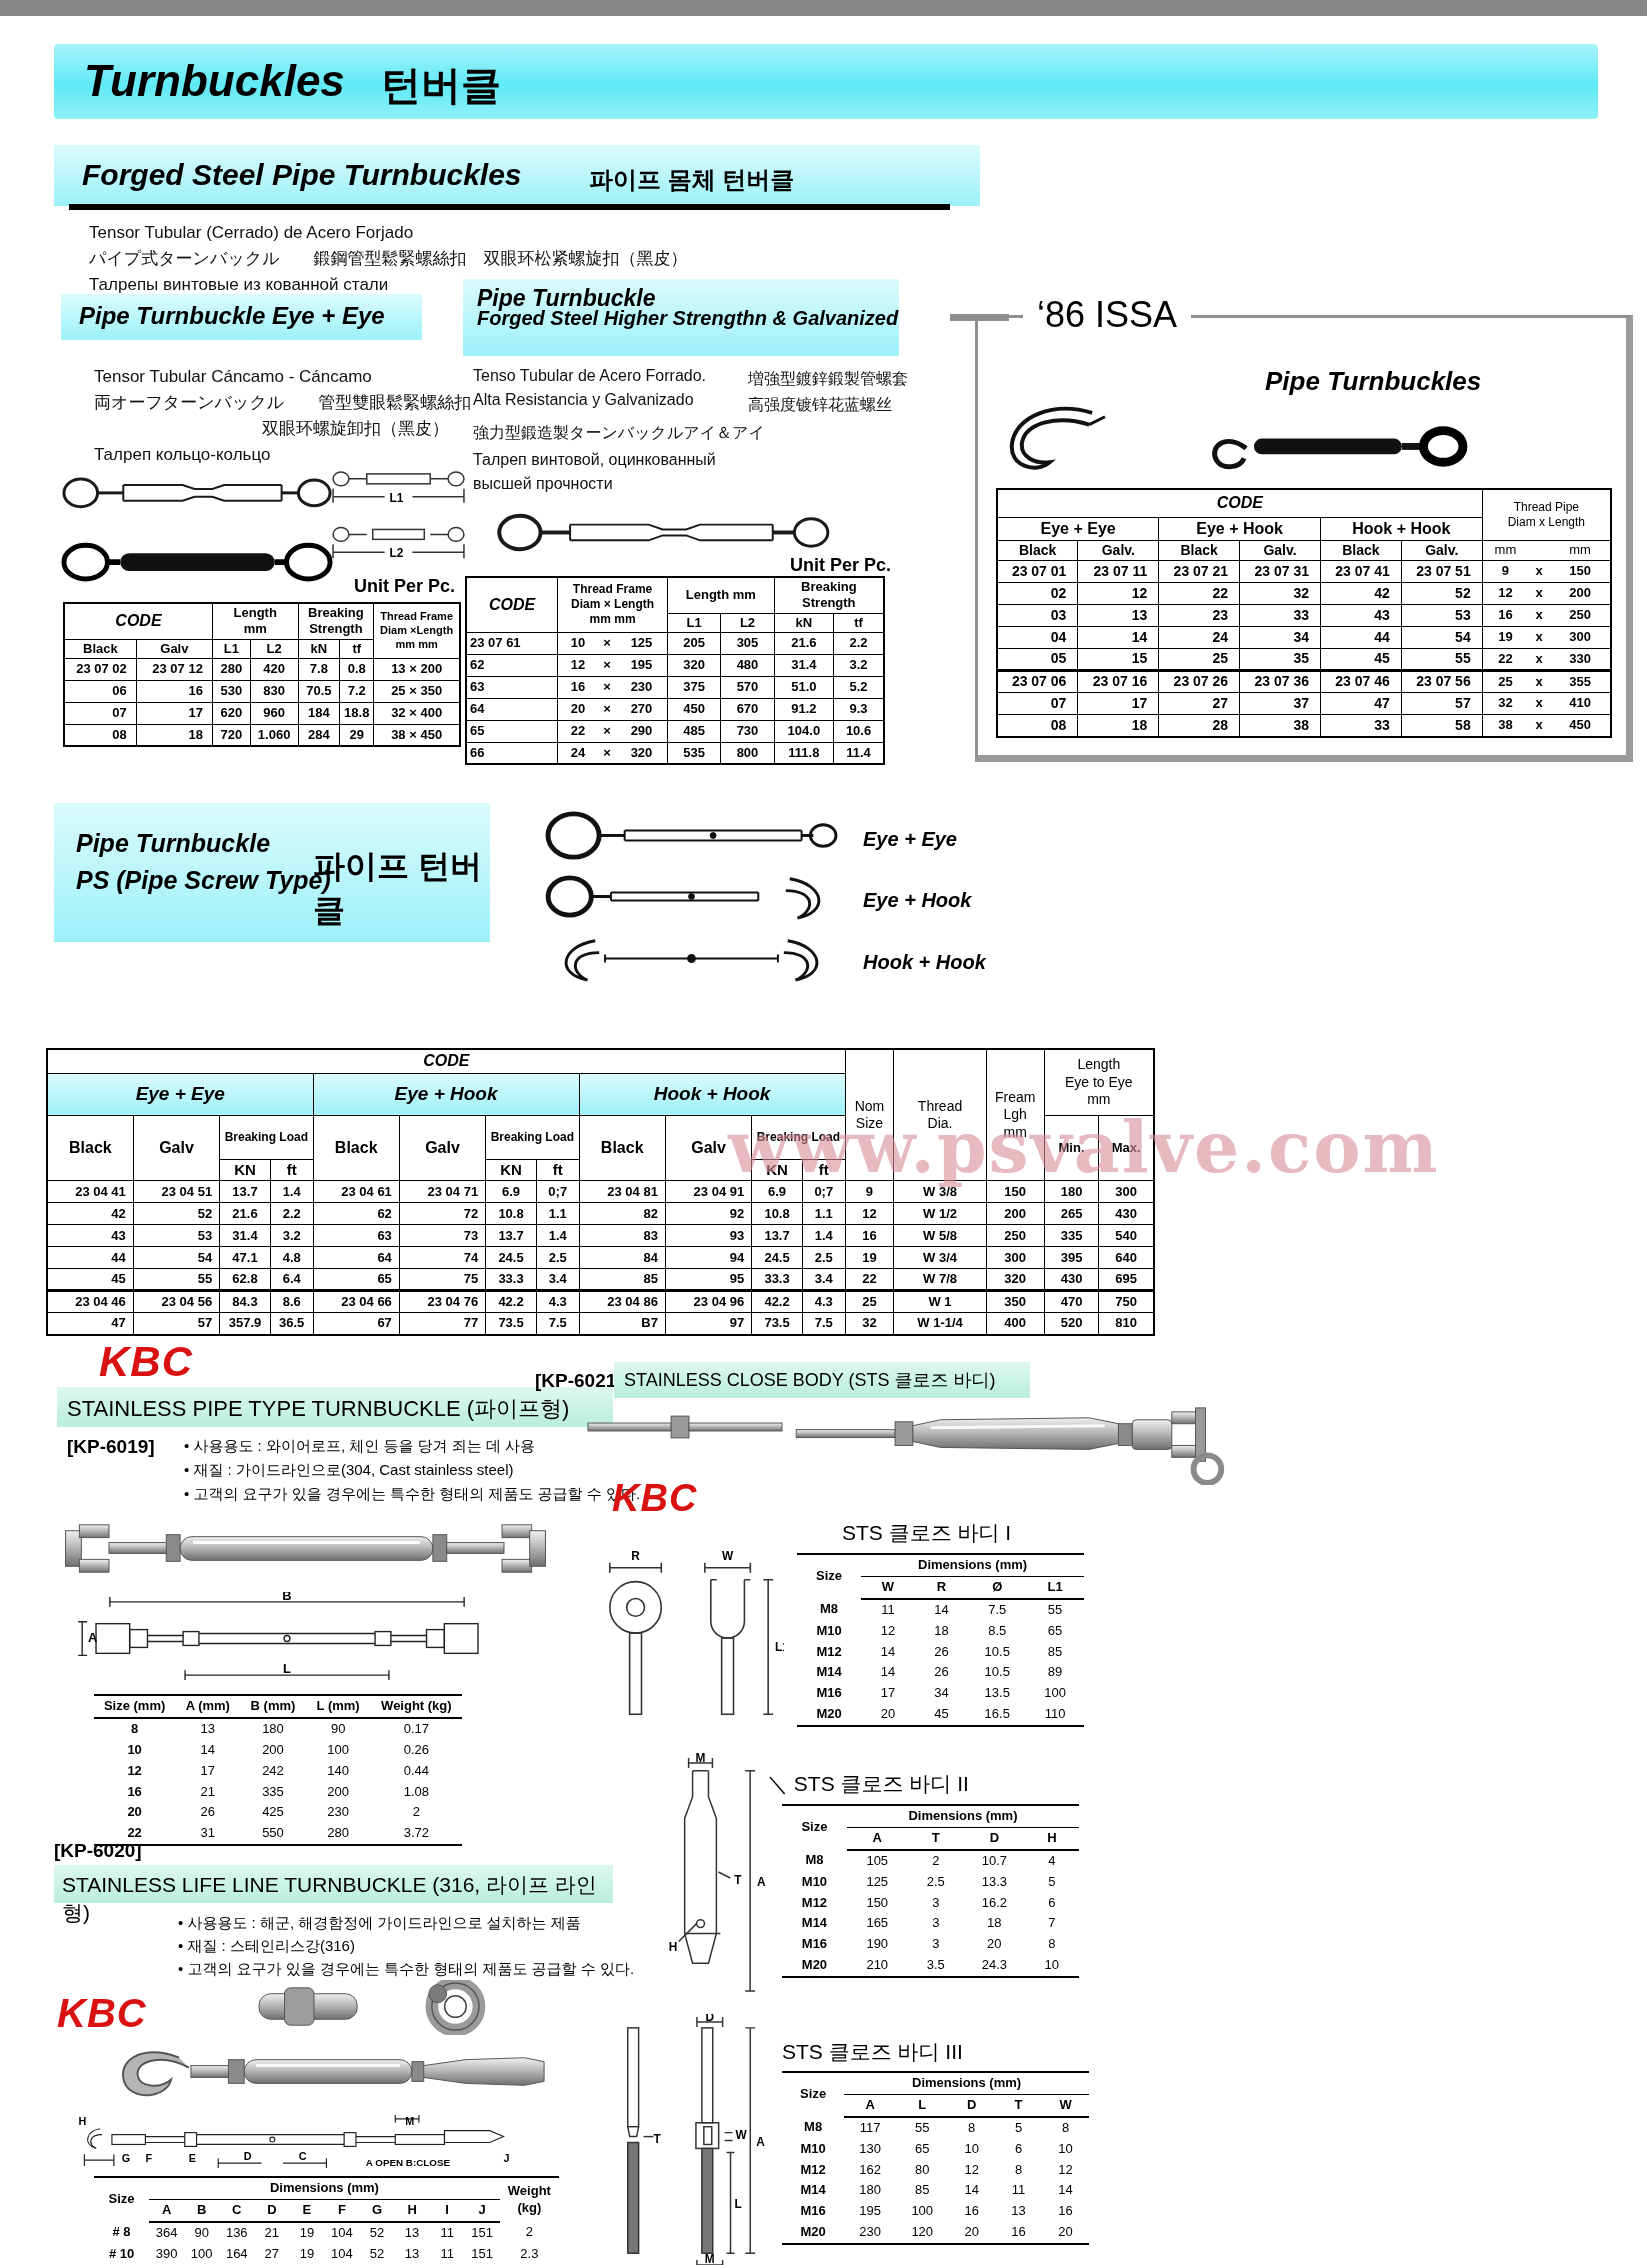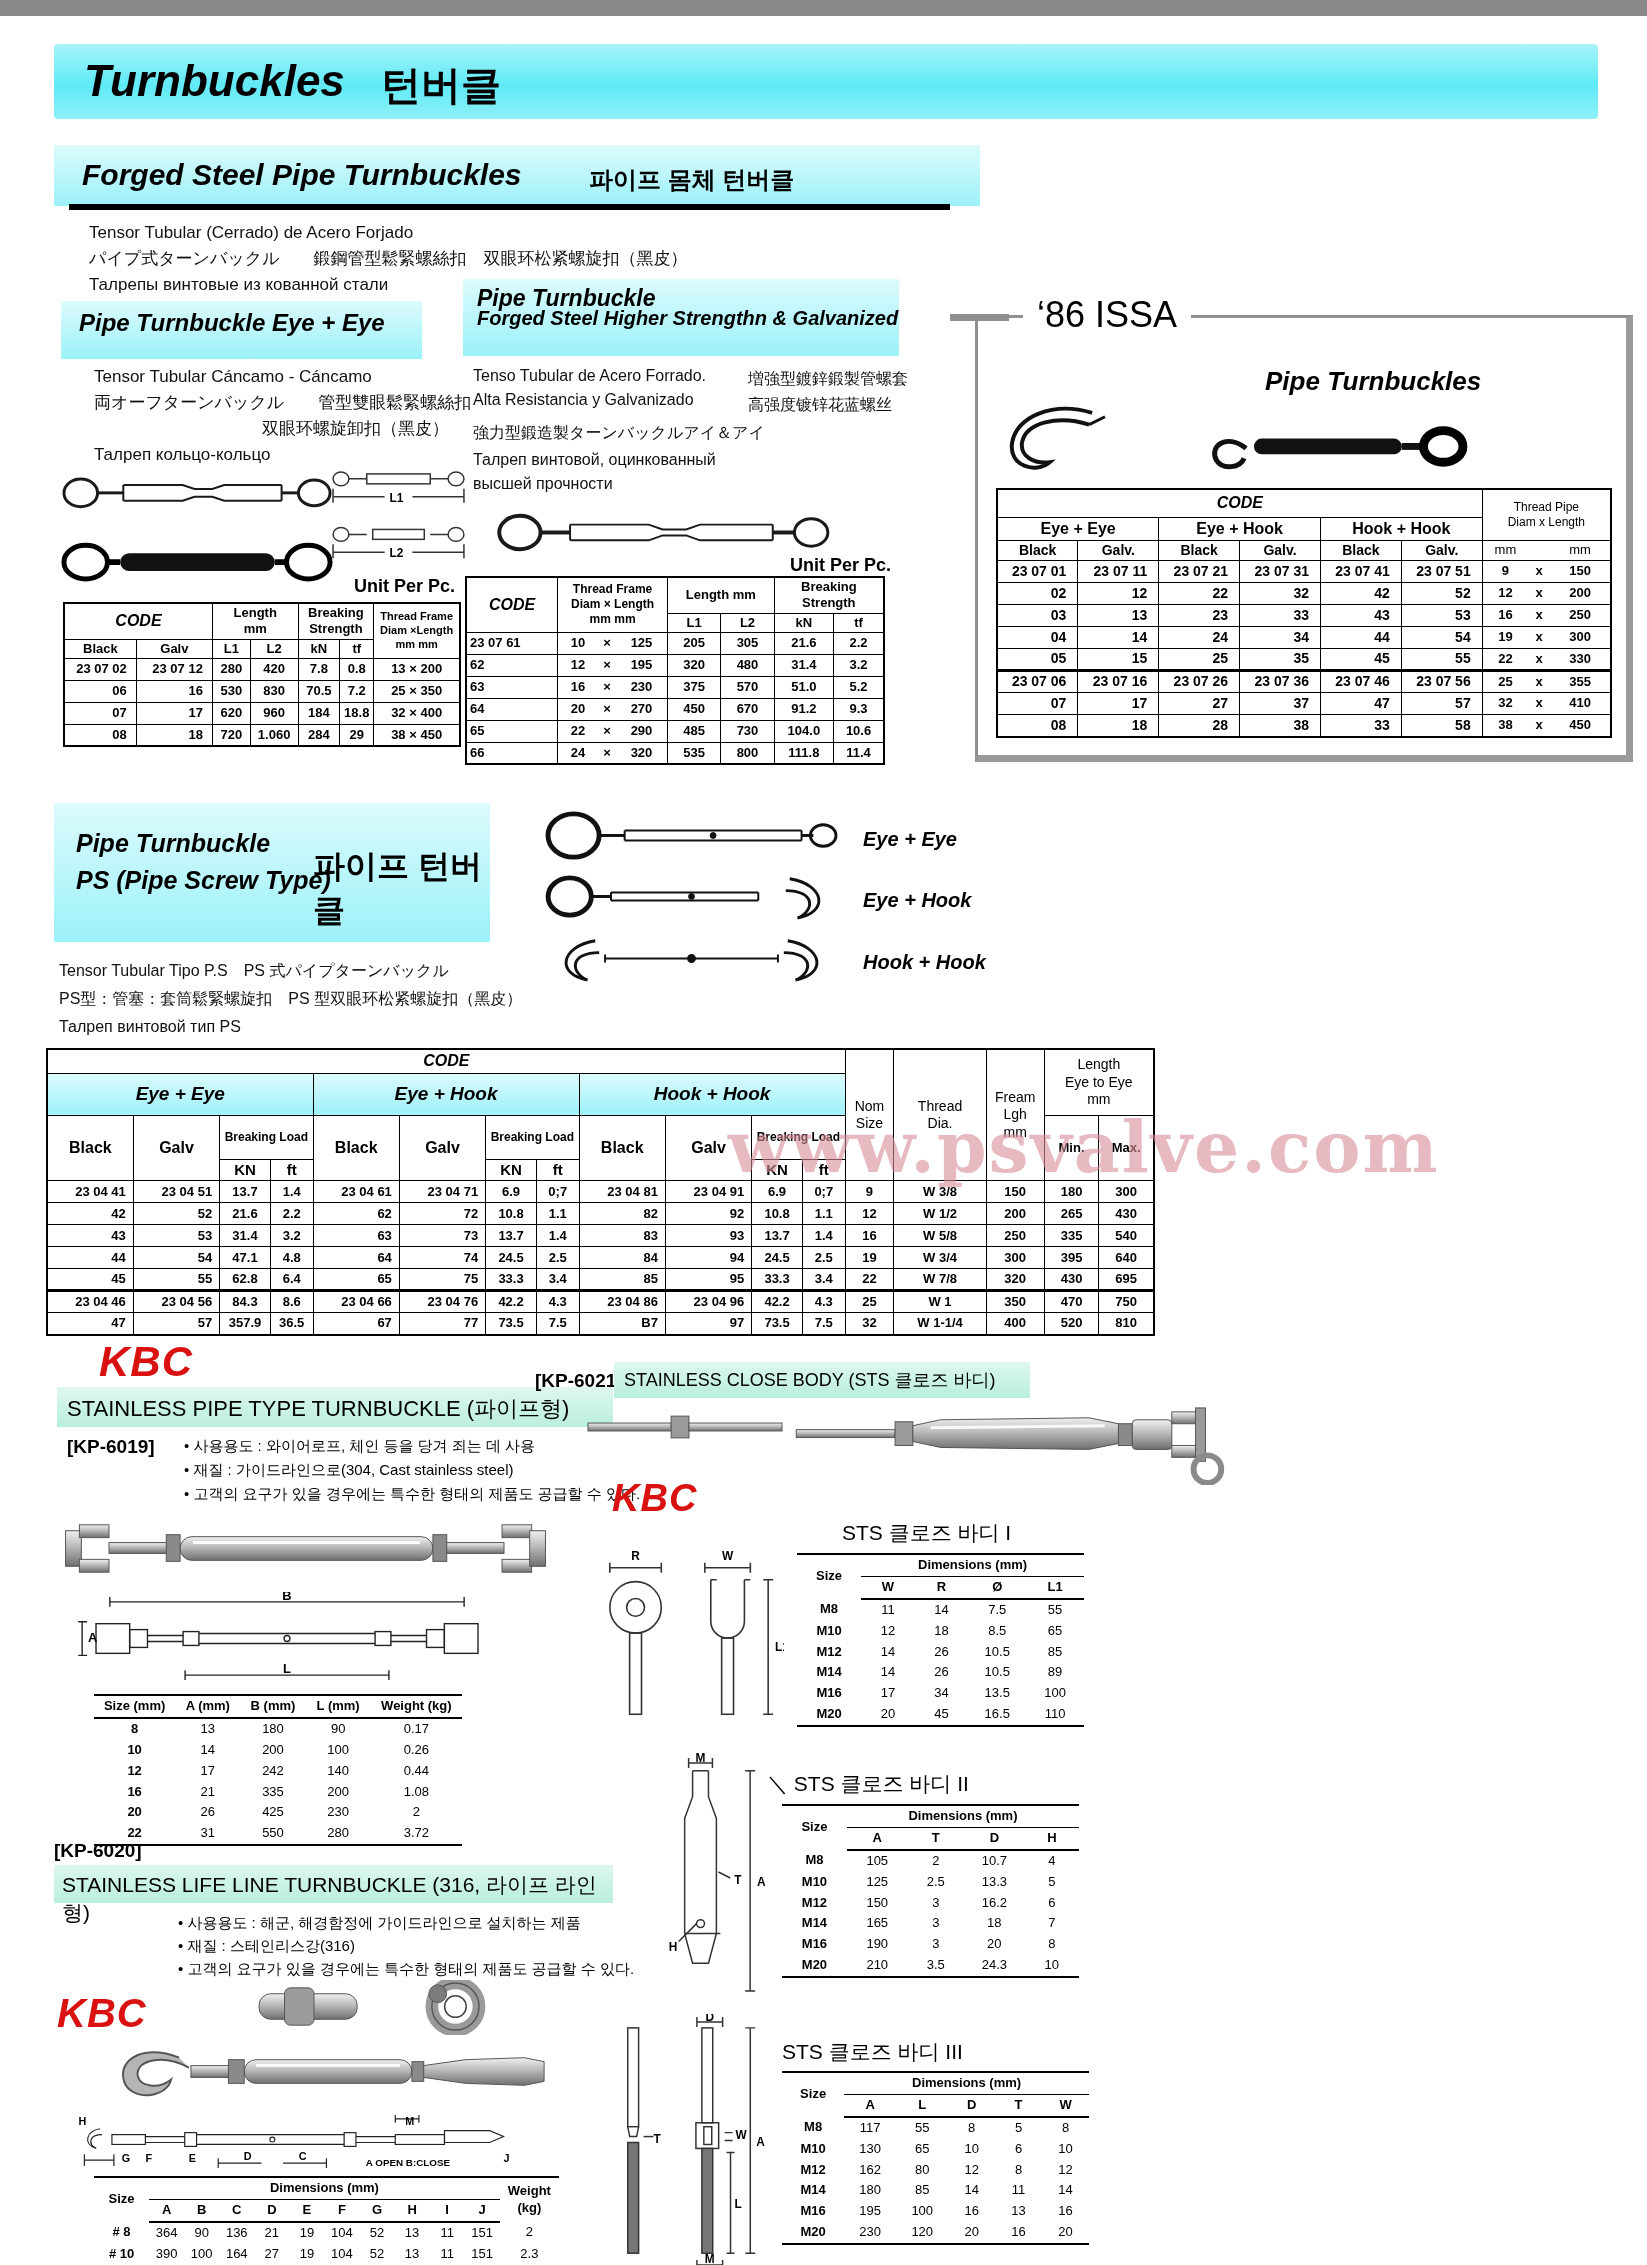--- a/index.html
+++ b/index.html
@@ -54,21 +54,21 @@
     <span class="abs it" style="left:28px;top:13px;font-size:30px">Forged Steel Pipe Turnbuckles</span>
     <span class="abs" style="left:535px;top:19px;font-size:24px;font-weight:bold">파이프 몸체 턴버클</span>
   </div>
   <div class="abs blk-rule" style="left:69px;top:188px;width:881px;height:6px"></div>
   <div class="abs intro" style="left:89px;top:204px">
     <div>Tensor Tubular (Cerrado) de Acero Forjado</div>
     <div>パイプ式ターンバックル　　鍛鋼管型鬆緊螺絲扣　双眼环松紧螺旋扣（黑皮）</div>
     <div>Талрепы винтовые из кованной стали</div>
   </div>
 
-  <div class="abs cyan-hdr" style="left:61px;top:285px;width:361px;height:58px">
+  <div class="abs cyan-hdr" style="left:61px;top:278px;width:361px;height:46px">
     <span class="abs it" style="left:18px;top:8px;font-size:24px">Pipe Turnbuckle  Eye + Eye</span>
   </div>
   <div class="abs intro" style="left:94px;top:348px">
     <div>Tensor Tubular Cáncamo - Cáncamo</div>
     <div>両オーフターンバックル　　管型雙眼鬆緊螺絲扣</div>
     <div style="margin-left:168px">双眼环螺旋卸扣（黑皮）</div>
     <div>Талреп кольцо-кольцо</div>
   </div>
   <svg class="abs" style="left:59px;top:447px" width="277" height="131" viewBox="0 0 280 132">
     <g stroke="#1a1a1a" fill="none" stroke-width="3">
@@ -437,25 +437,20 @@
           </tr>
         </tbody>
     </table>
   </div>
 
   <div class="abs cyan-hdr" style="left:54px;top:787px;width:436px;height:139px">
     <span class="abs it" style="left:22px;top:26px;font-size:25px">Pipe Turnbuckle</span>
     <span class="abs it" style="left:22px;top:63px;font-size:25px">PS (Pipe Screw Type)</span>
     <span class="abs" style="left:259px;top:42px;font-size:32px;font-weight:bold">파이프 턴버클</span>
   </div>
-  <div class="abs intro" style="left:59px;top:941px;font-size:16px;line-height:28px">
-    <div>Tensor Tubular Tipo P.S　PS 式パイプターンバックル</div>
-    <div>PS型：管塞：套筒鬆緊螺旋扣　PS 型双眼环松紧螺旋扣（黑皮）</div>
-    <div>Талреп винтовой тип PS</div>
-  </div>
   <svg class="abs" style="left:543px;top:790px" width="297" height="57" viewBox="0 0 300 58">
     <g stroke="#111" fill="none">
       <ellipse cx="30" cy="30" rx="26" ry="22" stroke-width="5"></ellipse>
         <path d="M56 30h26" stroke-width="3"></path>
       <path d="M82 25h180M82 35h180M82 25v10M262 25v10" stroke-width="2"></path>
       <circle cx="172" cy="30" r="3" fill="#111"></circle>
         <path d="M262 30h12" stroke-width="3"></path>
       <ellipse cx="284" cy="30" rx="13" ry="11" stroke-width="3"></ellipse>
     </g>
   </svg>

